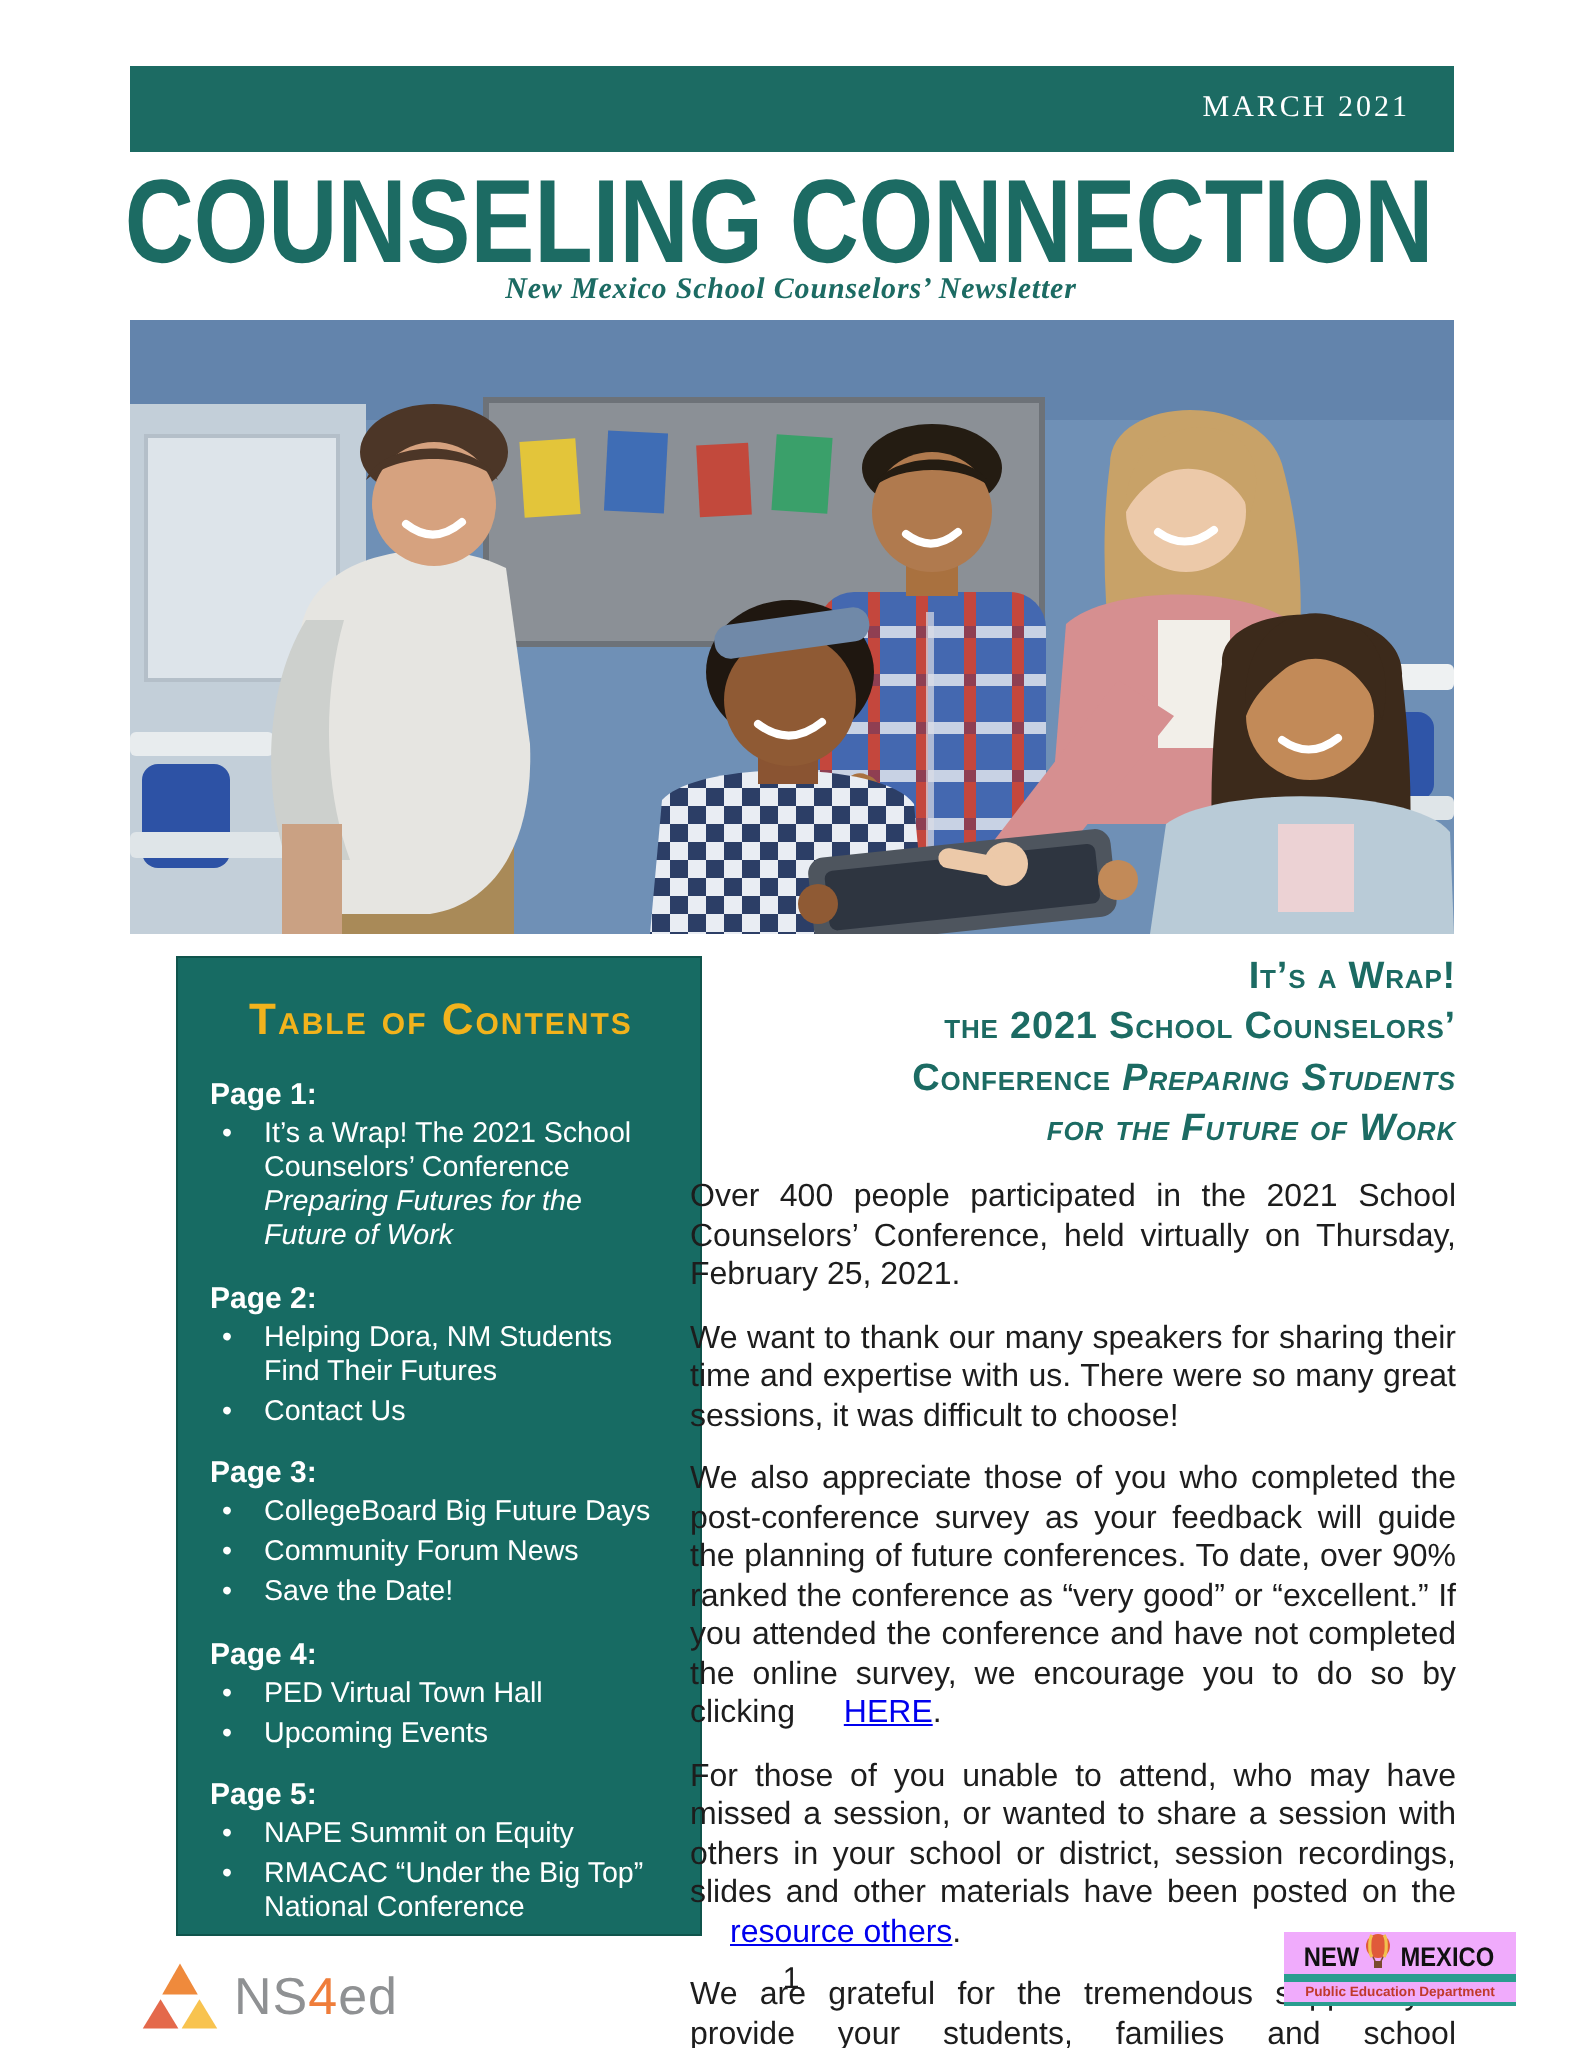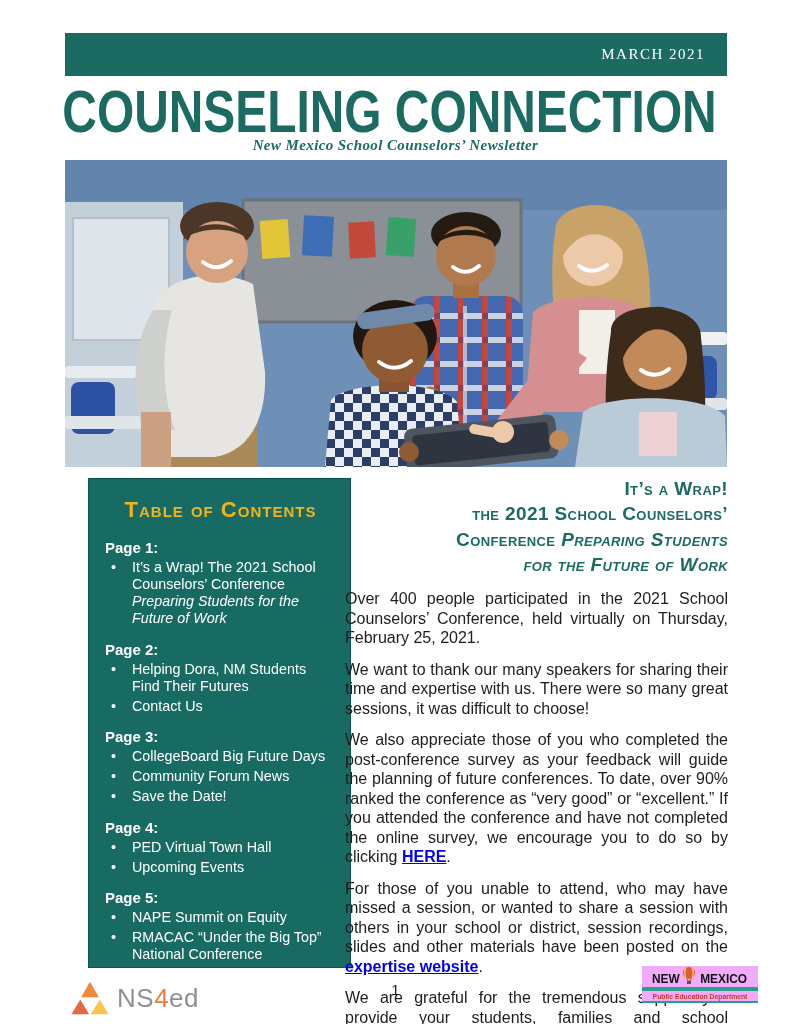--- a/index.html
+++ b/index.html
@@ -28,21 +28,21 @@
   .toc ul { list-style:none; }
   .toc li { position:relative; color:#ffffff; font-size:14.3px; line-height:1.2; padding-left:27px; margin-bottom:3px; }
   .toc li::before { content:"\2022"; position:absolute; left:6px; top:0; color:#ffffff; }
   .toc li em { font-style:italic; }
 
   
   .article { position:absolute; left:345px; top:476px; width:383px; }
   .article-heading { text-align:right; color:#1c6b63; font-weight:bold; font-variant:small-caps; font-size:19px; line-height:1.33; letter-spacing:0.4px; margin-bottom:12px; }
   .article-heading em { font-style:italic; }
   .article p { text-align:justify; font-size:16px; line-height:1.22; margin-bottom:12px; }
-  .doc-link { color:#0000ee; font-weight:bold; text-decoration:underline; cursor:pointer; }
+  .doc-link { color:#0000ee; font-weight:normal; text-decoration:underline; cursor:pointer;margin-left:20px; }
 
   
   .footer-pageno { position:absolute; left:0; top:981px; width:791px; text-align:center; font-size:15px; color:#1d1d1d; }
   .ns4ed { position:absolute; left:70px; top:980px; height:36px; display:flex; align-items:center; gap:7px; }
   .ns4ed-text { font-size:26px; color:#8f9193; letter-spacing:0.5px; }
   .ns4ed-text .four { color:#ef7d3a; }
   .nmped { position:absolute; left:642px; top:966px; width:116px; background:#f0abfc; text-align:center; }
   .nmped-top { display:flex; align-items:flex-end; justify-content:center; gap:1px; border-bottom:4px solid #2a9d8f; padding-bottom:1px; }
   .nmped-top span { font-weight:bold; font-size:13.5px; letter-spacing:0; color:#111; transform:scale(0.88,1); transform-origin:center bottom; white-space:nowrap; }
   .nmped-sub { color:#c0392b; font-weight:bold; font-size:6.8px; padding:1.5px 0; border-bottom:2px solid #2a9d8f; }
@@ -159,21 +159,21 @@
       <rect x="404" y="266" width="32" height="10" rx="5" fill="#ecc9a9" transform="rotate(10 420 271)"></rect>
     </svg>
   </div>
 
   <div class="toc">
     <div class="toc-heading">Table of Contents</div>
 
     <div class="toc-section">
       <div class="toc-label">Page 1:</div>
       <ul>
-        <li><span>It’s a Wrap! The 2021 School Counselors’ Conference </span><em>Preparing Students for the Future of Work</em></li>
+        <li><span>It’s a Wrap! The 2021 School Counselors’ Conference </span><em>Preparing Futures for the Future of Work</em></li>
       </ul>
     </div>
 
     <div class="toc-section">
       <div class="toc-label">Page 2:</div>
       <ul>
         <li><span>Helping Dora, NM Students Find Their Futures</span></li>
         <li><span>Contact Us</span></li>
       </ul>
     </div>
@@ -208,21 +208,21 @@
     <div class="article-heading">
       <span>It’s a Wrap!</span><br>
       <span>the 2021 School Counselors’</span><br>
       <span>Conference </span><em>Preparing Students</em><br>
       <em>for the Future of Work</em>
     </div>
 
     <p>Over 400 people participated in the 2021 School Counselors’ Conference, held virtually on Thursday, February 25, 2021.</p>
     <p>We want to thank our many speakers for sharing their time and expertise with us. There were so many great sessions, it was difficult to choose!</p>
     <p><span>We also appreciate those of you who completed the post-conference survey as your feedback will guide the planning of future conferences. To date, over 90% ranked the conference as “very good” or “excellent.” If you attended the conference and have not completed the online survey, we encourage you to do so by clicking </span><a class="doc-link">HERE</a><span>.</span></p>
-    <p><span>For those of you unable to attend, who may have missed a session, or wanted to share a session with others in your school or district, session recordings, slides and other materials have been posted on the </span><a class="doc-link">expertise website</a><span>.</span></p>
+    <p><span>For those of you unable to attend, who may have missed a session, or wanted to share a session with others in your school or district, session recordings, slides and other materials have been posted on the </span><a class="doc-link">resource others</a><span>.</span></p>
     <p>We are grateful for the tremendous support you provide your students, families and school communities around the state and PED and NS4ed values the opportunity to support you in your efforts!</p>
   </div>
 
   <div class="footer-pageno">1</div>
 
   <div class="ns4ed">
     <svg width="40" height="34" viewBox="0 0 48 42">
       <polygon points="24,1 35,20 13,20" fill="#EF8A3C"></polygon>
       <polygon points="12,23 23,41 1,41" fill="#E4694B"></polygon>
       <polygon points="36,23 47,41 25,41" fill="#F8C34F"></polygon>

